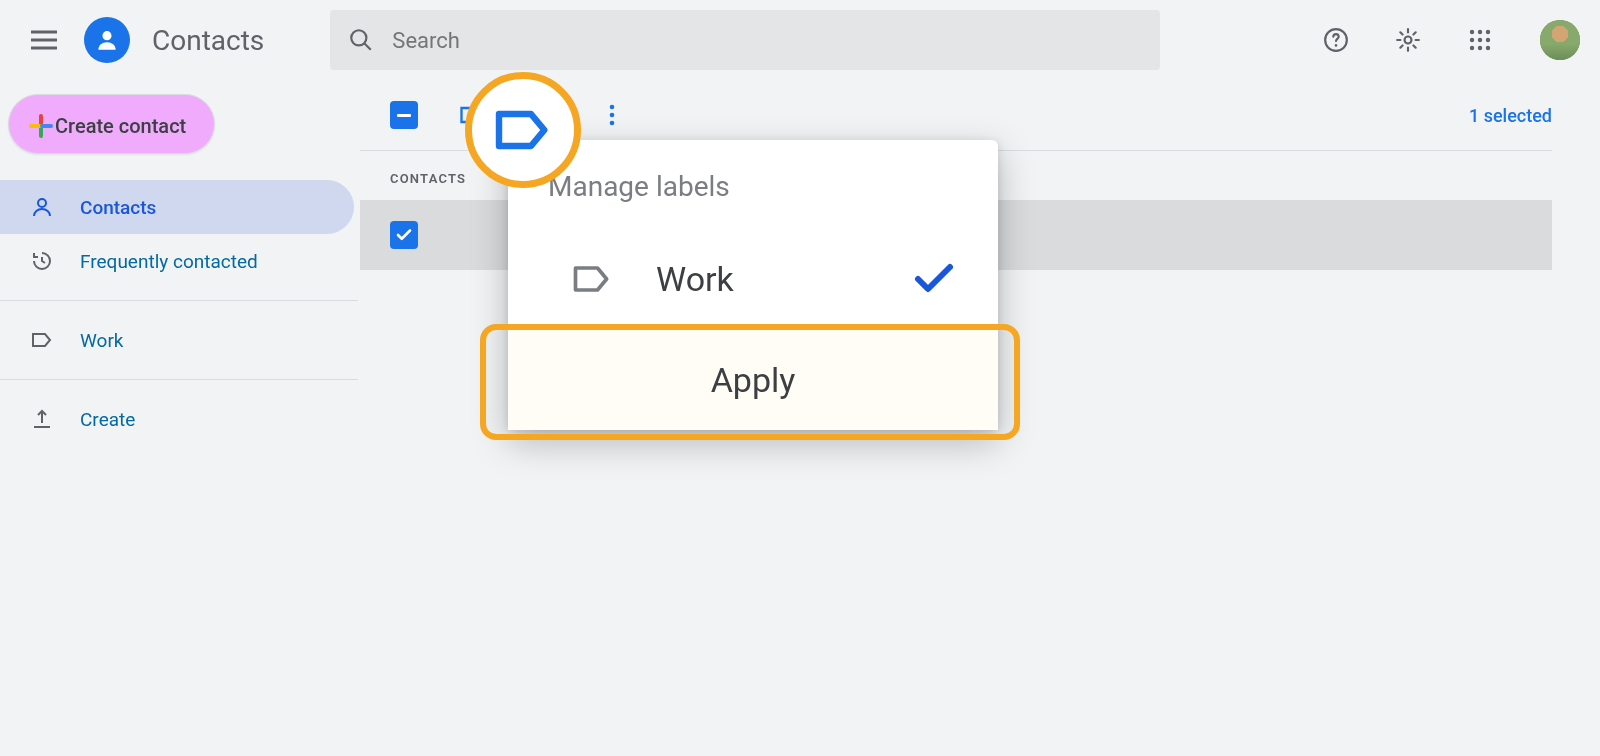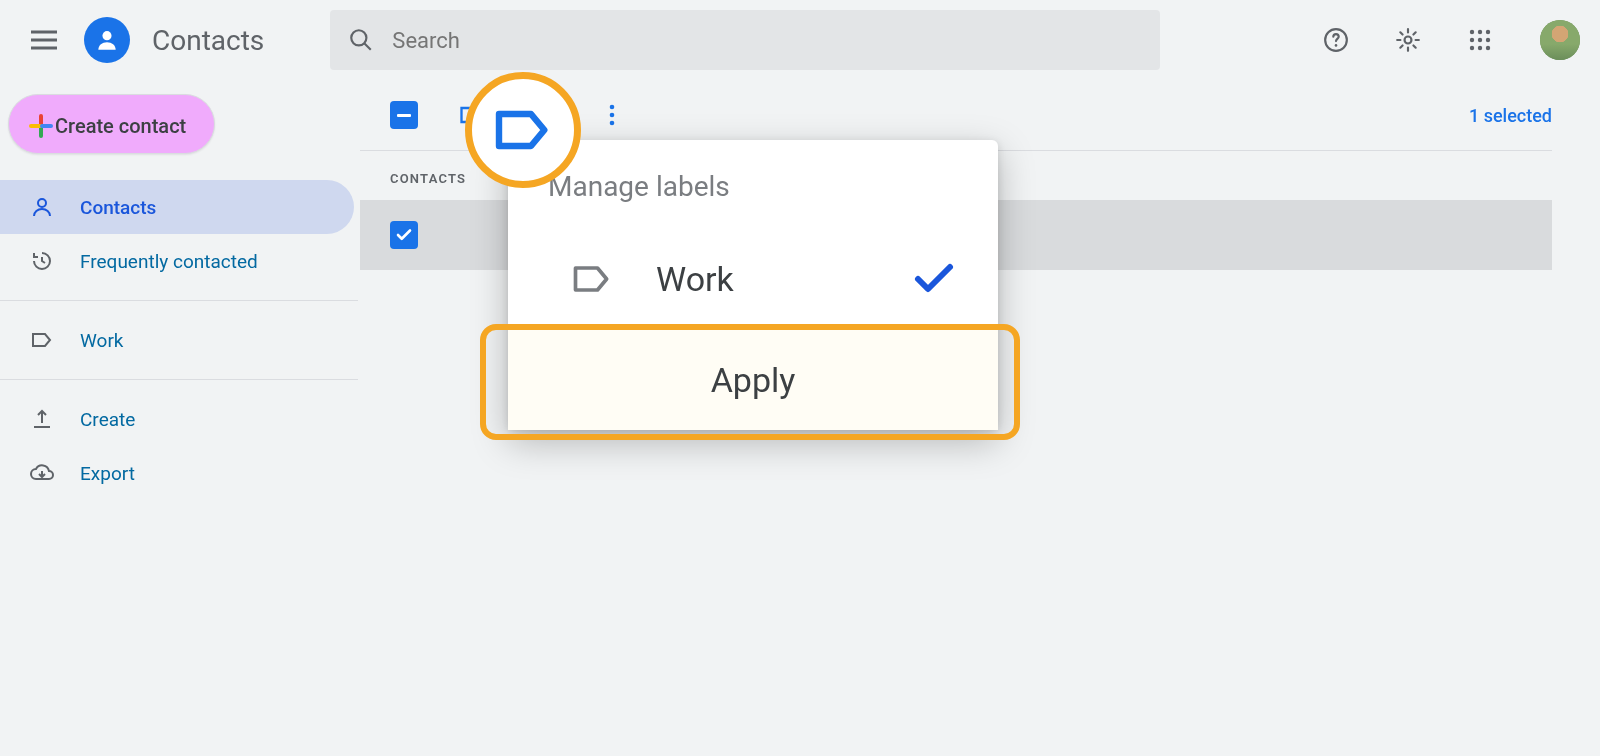--- a/index.html
+++ b/index.html
@@ -159,27 +159,20 @@
     </div>
 
     <div class="nav-divider"></div>
 
     <div class="nav-item">
       <svg width="24" height="24" viewBox="0 0 24 24">
         <path d="M12 16V4M8 8l4-4 4 4M4 20h16" class="ico"></path>
       </svg>
       <span>Create</span>
     </div>
-    <div class="nav-item">
-      <svg width="24" height="24" viewBox="0 0 24 24">
-        <path d="M6 18a5 5 0 010-10 7 7 0 0113 2 4 4 0 010 8H6z" class="ico"></path>
-        <path d="M12 10v6m-3-3l3 3 3-3" class="ico"></path>
-      </svg>
-      <span>Export</span>
-    </div>
   </div>
 
   <div class="main">
     <div class="toolbar">
       <div class="select-chk">
         <div class="dash"></div>
       </div>
       <div class="toolbar-icon">
         <svg width="28" height="28" viewBox="0 0 24 24">
           <path d="M3 6h12l5 6-5 6H3z" stroke="#1a73e8" stroke-width="2" fill="none"></path>

